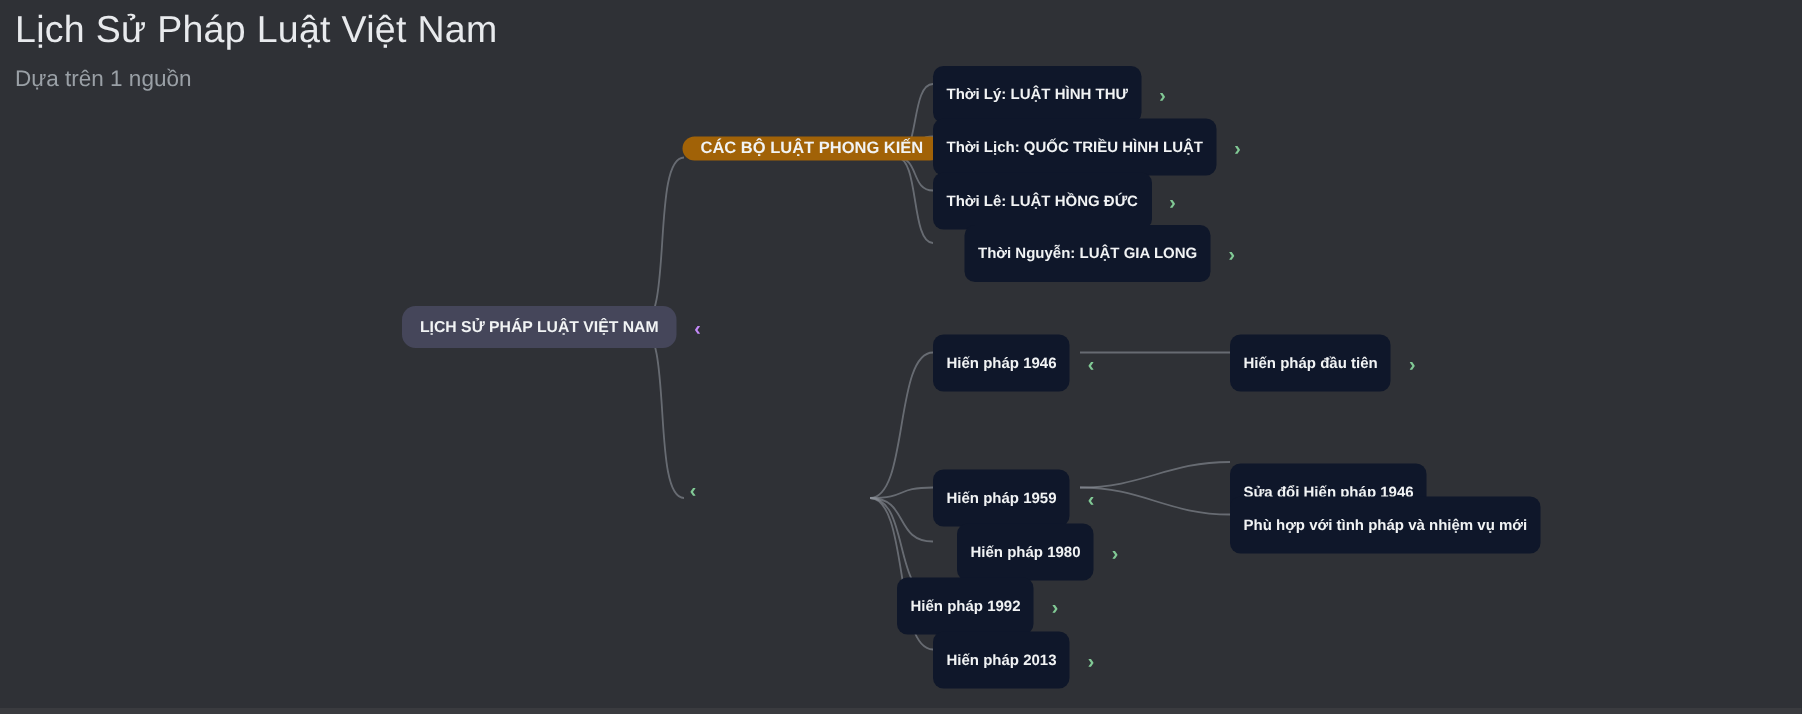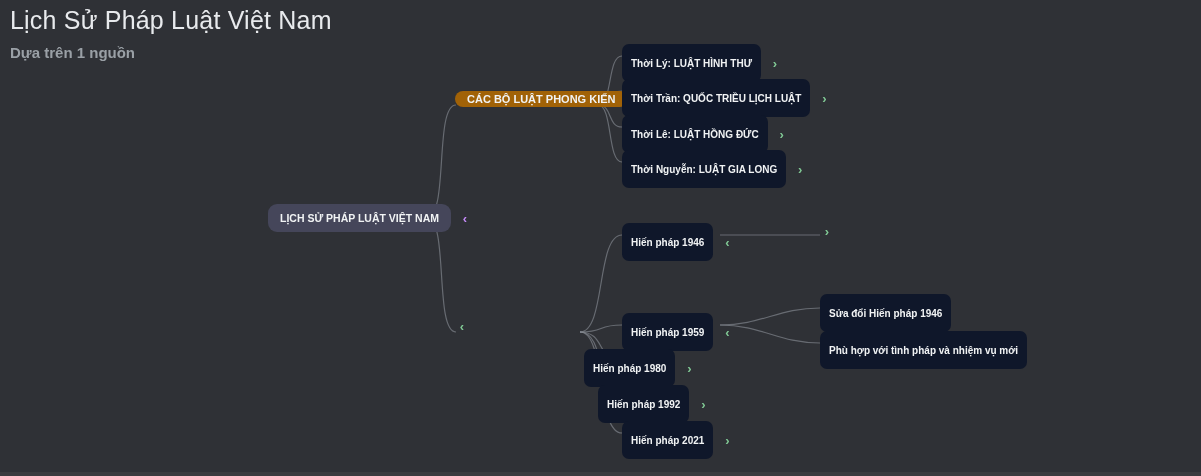--- a/index.html
+++ b/index.html
@@ -15,21 +15,21 @@
   .title {
     color: #e8eaed;
     font-size: 25px;
     font-weight: 500;
     letter-spacing: 0.2px;
   }
   .subtitle {
     margin-top: 9px;
     color: #9aa0a6;
     font-size: 15px;
-    font-weight: 700;
+    font-weight: 400;
   }
   svg.connectors { position: absolute; left: 0; top: 0; pointer-events: none; }
   svg.connectors path { fill: none; stroke: #8b9097; stroke-opacity: 0.62; stroke-width: 1.2; }
 
   .node-row {
     position: absolute;
     display: flex;
     align-items: center;
     gap: 7px;
     white-space: nowrap;
@@ -118,68 +118,69 @@
   <div class="box">CÁC BỘ LUẬT PHONG KIẾN</div>
   <button class="toggle green">‹</button>
 </div>
 
 <div class="node-row lvl3" style="left:622px; top:44px">
   <div class="box">Thời Lý: LUẬT HÌNH THƯ</div>
   <button class="toggle green">›</button>
 </div>
 
 <div class="node-row lvl3" style="left:622px; top:79px">
-  <div class="box">Thời Trần: QUỐC TRIỀU LỊCH LUẬT</div>
+  <div class="box">Thời Lịch: QUỐC TRIỀU HÌNH LUẬT</div>
   <button class="toggle green">›</button>
 </div>
 
 <div class="node-row lvl3" style="left:622px; top:115px">
   <div class="box">Thời Lê: LUẬT HỒNG ĐỨC</div>
   <button class="toggle green">›</button>
 </div>
 
-<div class="node-row lvl3" style="left:622px; top:150px">
+<div class="node-row lvl3" style="left:643px; top:150px">
   <div class="box">Thời Nguyễn: LUẬT GIA LONG</div>
   <button class="toggle green">›</button>
 </div>
 
 <div class="node-row lvl2" style="left:455px; top:318px">
   <button class="toggle green">‹</button>
 </div>
 
 <div class="node-row lvl3" style="left:622px; top:223px">
   <div class="box">Hiến pháp 1946</div>
   <button class="toggle green">‹</button>
 </div>
 
 <div class="node-row lvl3" style="left:820px; top:223px">
+  <div class="box">Hiến pháp đầu tiên</div>
   <button class="toggle green">›</button>
 </div>
 
 <div class="node-row lvl3" style="left:622px; top:313px">
   <div class="box">Hiến pháp 1959</div>
   <button class="toggle green">‹</button>
 </div>
 
-<div class="node-row lvl3" style="left:820px; top:294px">
+<div class="node-row lvl3" style="left:820px; top:309px">
   <div class="box">Sửa đổi Hiến pháp 1946</div>
 </div>
 
 <div class="node-row lvl3" style="left:820px; top:331px">
   <div class="box">Phù hợp với tình pháp và nhiệm vụ mới</div>
 </div>
 
-<div class="node-row lvl3" style="left:584px; top:349px">
+<div class="node-row lvl3" style="left:638px; top:349px">
   <div class="box">Hiến pháp 1980</div>
   <button class="toggle green">›</button>
 </div>
 
 <div class="node-row lvl3" style="left:598px; top:385px">
   <div class="box">Hiến pháp 1992</div>
   <button class="toggle green">›</button>
 </div>
 
 <div class="node-row lvl3" style="left:622px; top:421px">
-  <div class="box">Hiến pháp 2021</div>
+  <div class="box">Hiến pháp 2013</div>
   <button class="toggle green">›</button>
 </div>
 
 <div class="bottom-edge"></div>
 
 </body></html>

